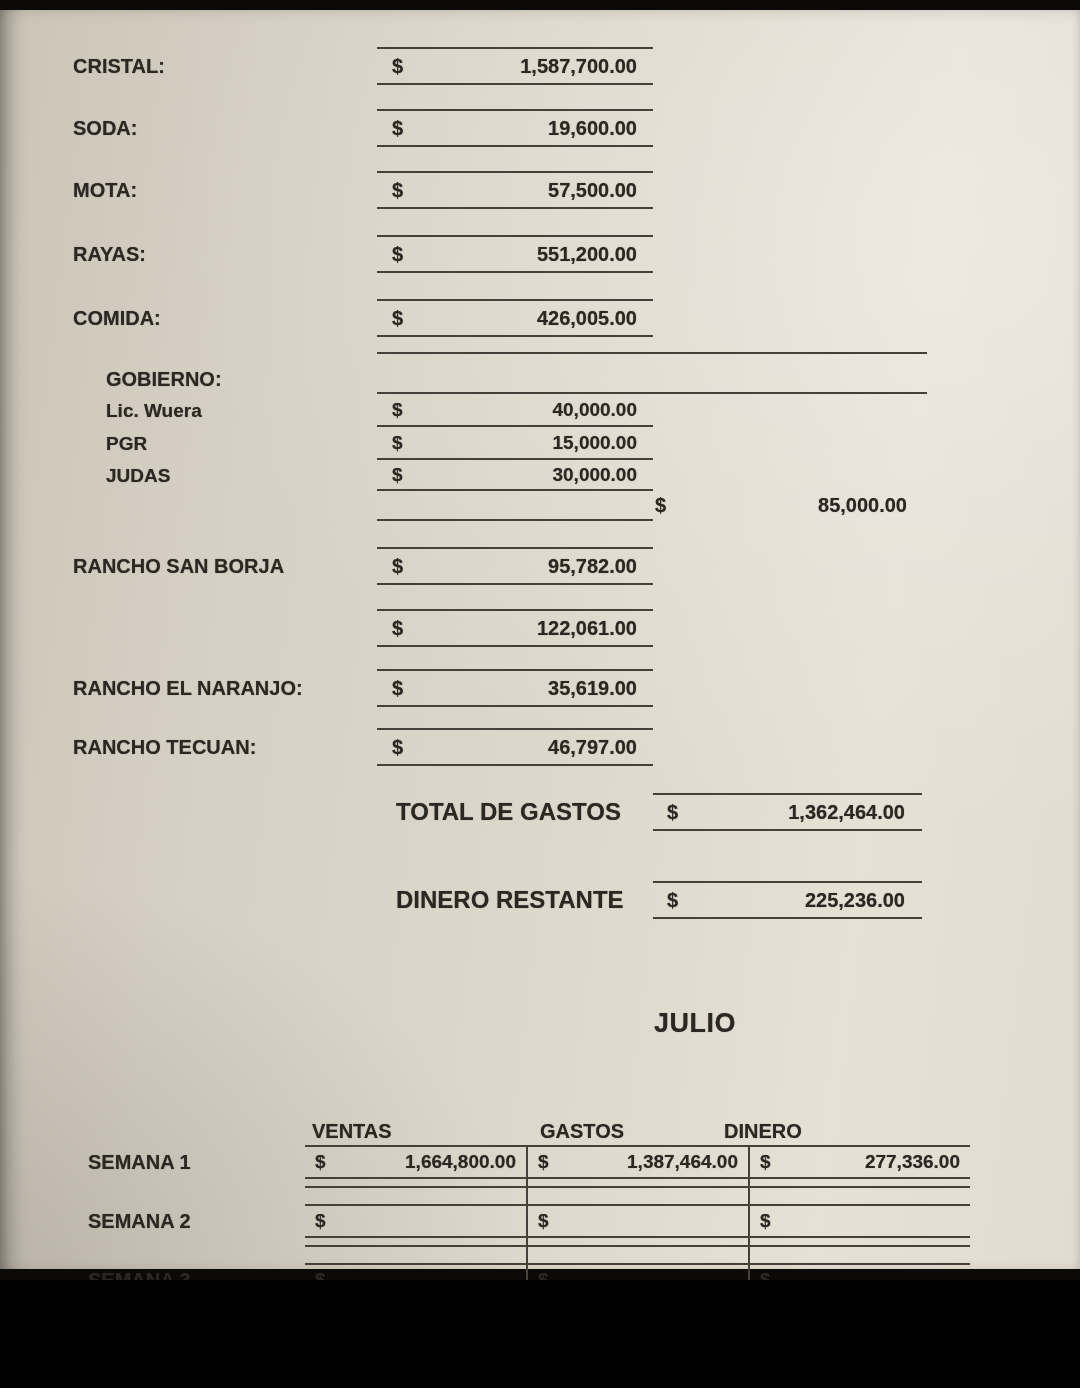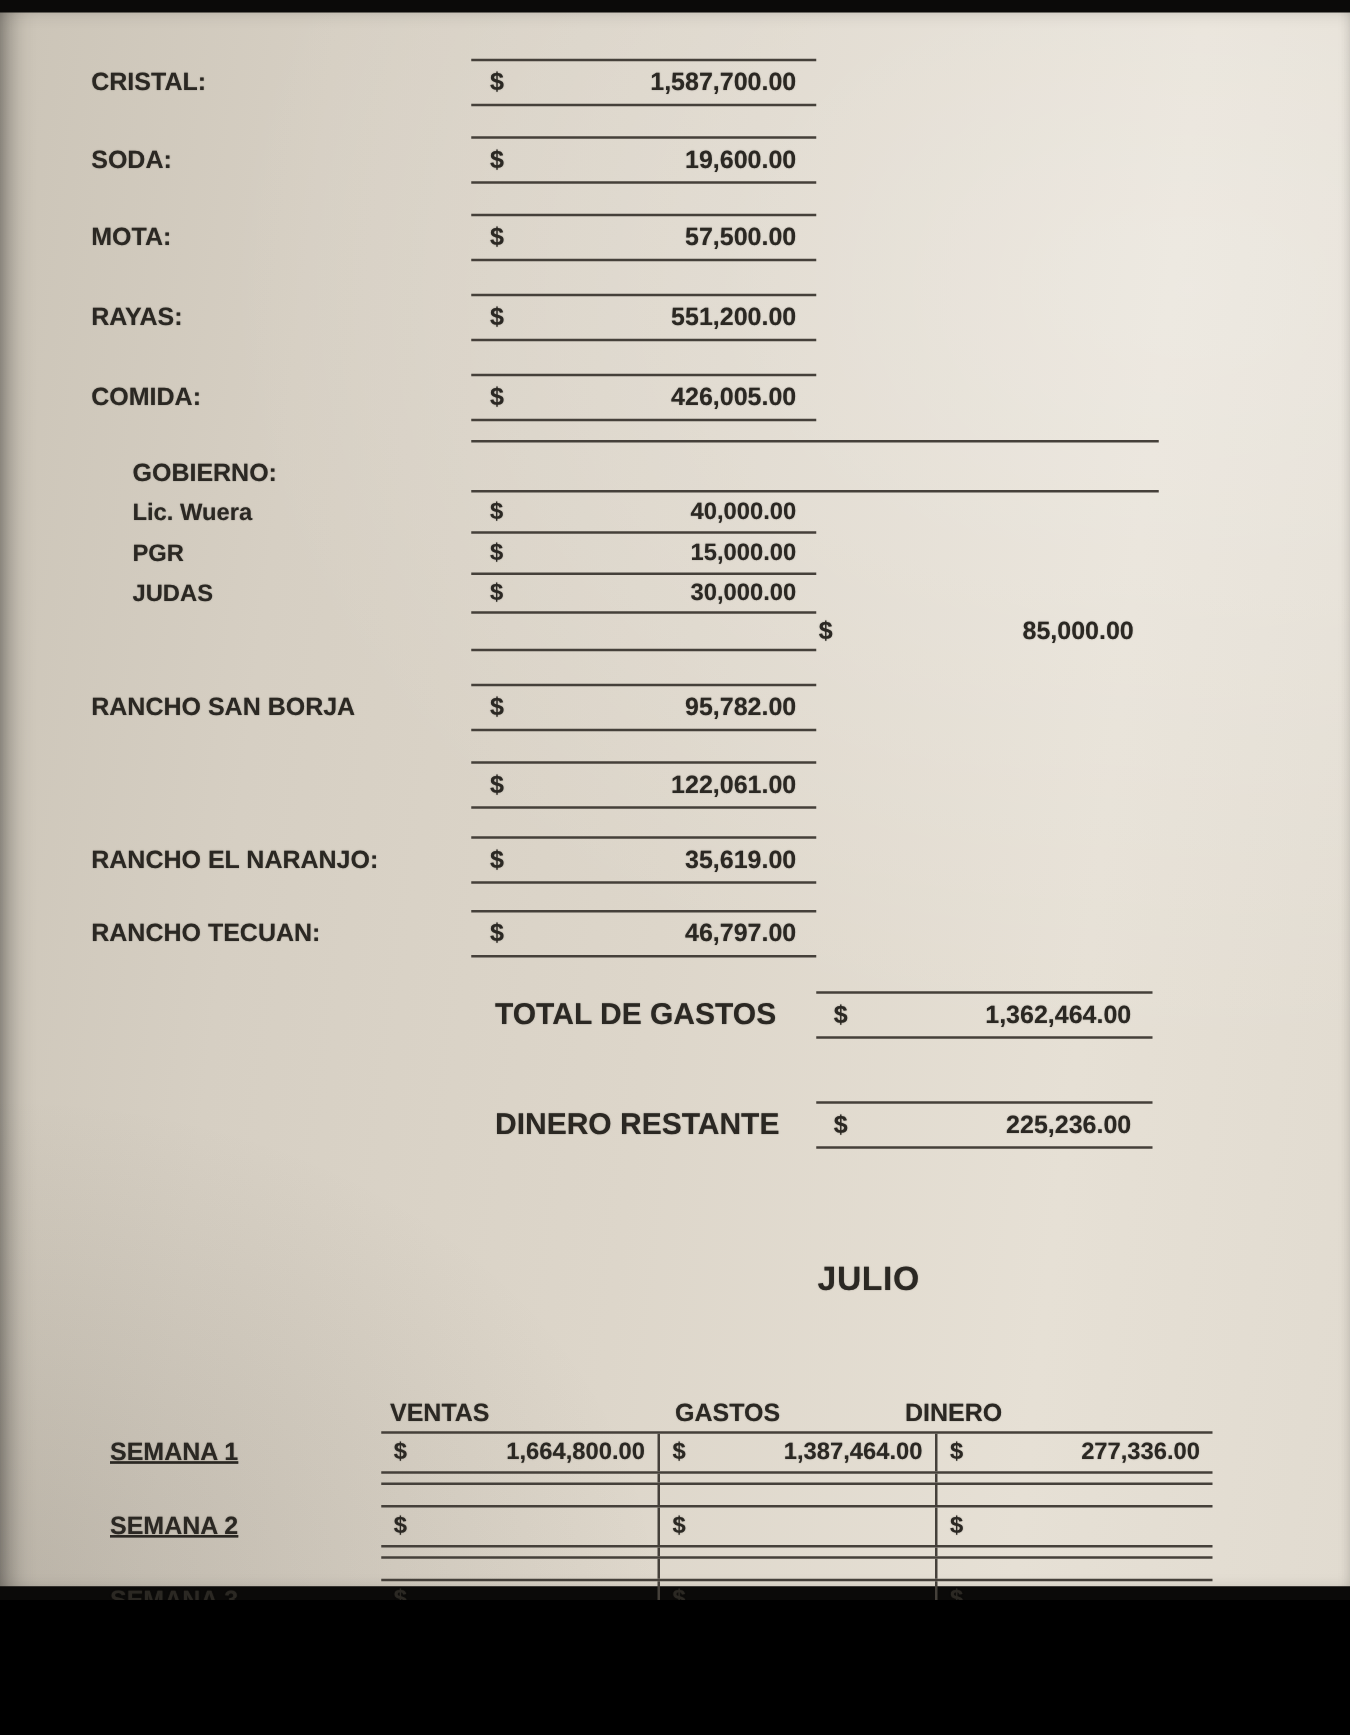--- a/index.html
+++ b/index.html
@@ -58,21 +58,21 @@
   .wtable{position:absolute;left:305px;top:1145px;width:665px;}
   .wrow{display:flex;height:34px;border-top:2px solid #45403a;border-bottom:2px solid #45403a;}
   .wsp-a{display:flex;height:9px;border-bottom:2px solid #45403a;}
   .wsp-b{display:flex;height:16px;}
   .wc{height:100%;display:flex;align-items:center;justify-content:space-between;padding:0 10px;font-size:19px;}
   .wc.c1{width:223px;border-right:2px solid #45403a;}
   .wc.c2{width:222px;border-right:2px solid #45403a;}
   .wc.c3{width:220px;}
   .wc.sp{padding:0;}
   .whead{position:absolute;font-size:20px;}
-  .week-lbl{position:absolute;left:88px;height:34px;display:flex;align-items:center;font-size:20px;text-decoration:underline;}
+  .week-lbl{position:absolute;left:88px;height:34px;display:flex;align-items:center;font-size:20px;}
 </style>
 </head>
 <body>
 
 <div class="photo txt">
   <div class="edge top"></div>
   <div class="edge bottom"></div>
 
   <div class="row" style="top:47px">
     <div class="lbl">CRISTAL:</div>

